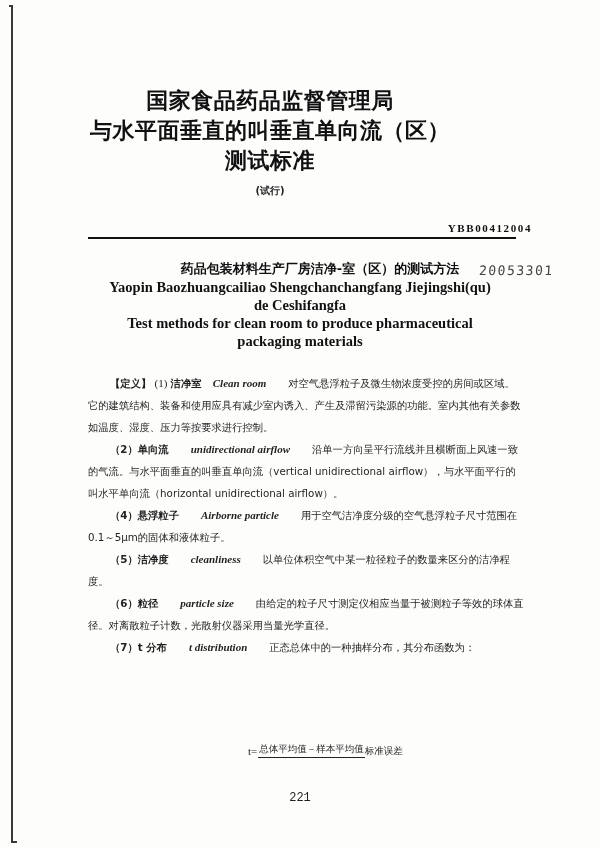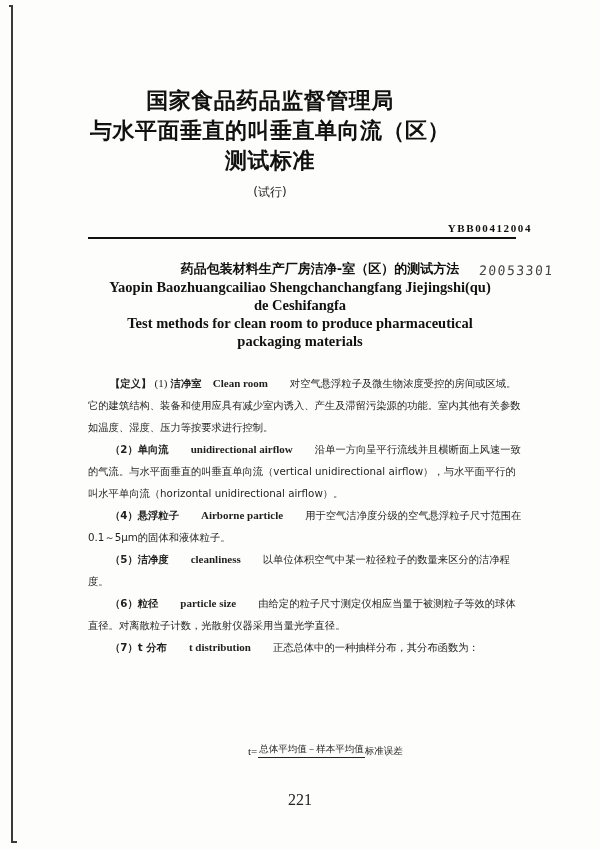--- a/index.html
+++ b/index.html
@@ -15,21 +15,21 @@
     }
     .binding-line::before { content:""; position:absolute; left:-2px; top:0; width:4px; height:2px; background:#3a3a3a; }
     .binding-line::after { content:""; position:absolute; left:0; bottom:0; width:6px; height:2px; background:#3a3a3a; }
 
     .title-block { position: absolute; left: 0; top: 86px; width: 540px; text-align: center; }
     .title-line {
       font-family: "DejaVu Sans", "Liberation Sans", sans-serif;
       font-weight: bold; font-size: 22px; line-height: 30px; color: #111;
       letter-spacing: 0.5px;
     }
-    .trial { font-family: "DejaVu Sans", sans-serif; font-weight: normal; font-size: 12px; margin-top: 8px; color: #222; }
+    .trial { font-family: "DejaVu Sans", sans-serif; font-weight: bold; font-size: 10px; margin-top: 8px; color: #222; }
 
     .std-code {
       position: absolute; right: 68px; top: 222px;
       font-family: Liberation Serif, serif; font-weight: bold; font-size: 11px; letter-spacing: 1.6px; color: #111;
     }
     .rule { position: absolute; left: 88px; top: 237px; width: 428px; height: 2px; background: #111; }
 
     .subtitle-block { position: absolute; left: 0; top: 260px; width: 640px; text-align: center; }
     .sub-cn { font-family: "DejaVu Sans", sans-serif; font-weight: bold; font-size: 13px; line-height: 18px; color: #111; }
     .sub-en { font-family: "Liberation Serif", serif; font-weight: bold; font-size: 14.5px; line-height: 18px; color: #111; }
@@ -39,39 +39,39 @@
       transform: skewX(-4deg);
     }
 
     .body-text {
       position: absolute; left: 88px; top: 372px; width: 436px;
       font-family: "DejaVu Sans", sans-serif; font-size: 10.3px; line-height: 22px; color: #1f1f1f;
     }
     .para { margin: 0; }
     .indent { text-indent: 22px; }
     .term-cn { font-weight: bold; }
-    .term-en { font-family: "Liberation Serif", serif; font-weight: bold; font-size: 11px; }
+    .term-en { font-family: "Liberation Serif", serif; font-style: italic; font-weight: bold; font-size: 11px; }
     .bracket { font-weight: bold; }
     .gap { display: inline-block; width: 22px; }
     .gap-s { display: inline-block; width: 8px; }
     .latin { font-family: "Liberation Serif", serif; font-size: 11px; }
 
     .formula {
       position: absolute; left: 248px; top: 743px;
       font-family: "DejaVu Sans", sans-serif; font-size: 9.5px; color: #1f1f1f;
       display: flex; align-items: center;
     }
     .formula .lhs { font-family: "Liberation Serif", serif; font-size: 11px; margin-right: 1px; }
     .frac { display: inline-flex; flex-direction: row; align-items: center; }
     .frac .num { border-bottom: 1px solid #222; padding: 0 1px 1px; }
     .frac .den { padding-top: 1px; }
 
     .page-num {
       position: absolute; left: 0; width: 600px; top: 791px; text-align: center;
-      font-family: Liberation Serif, serif; font-size: 16px; color: #222;
+      font-family: Liberation Mono, monospace; font-size: 12px; color: #222;
     }
   </style>
 </head>
 <body>
 
 <div class="binding-line"></div>
 
 <div class="title-block">
   <div class="title-line">国家食品药品监督管理局</div>
   <div class="title-line">与水平面垂直的叫垂直单向流（区）</div>

